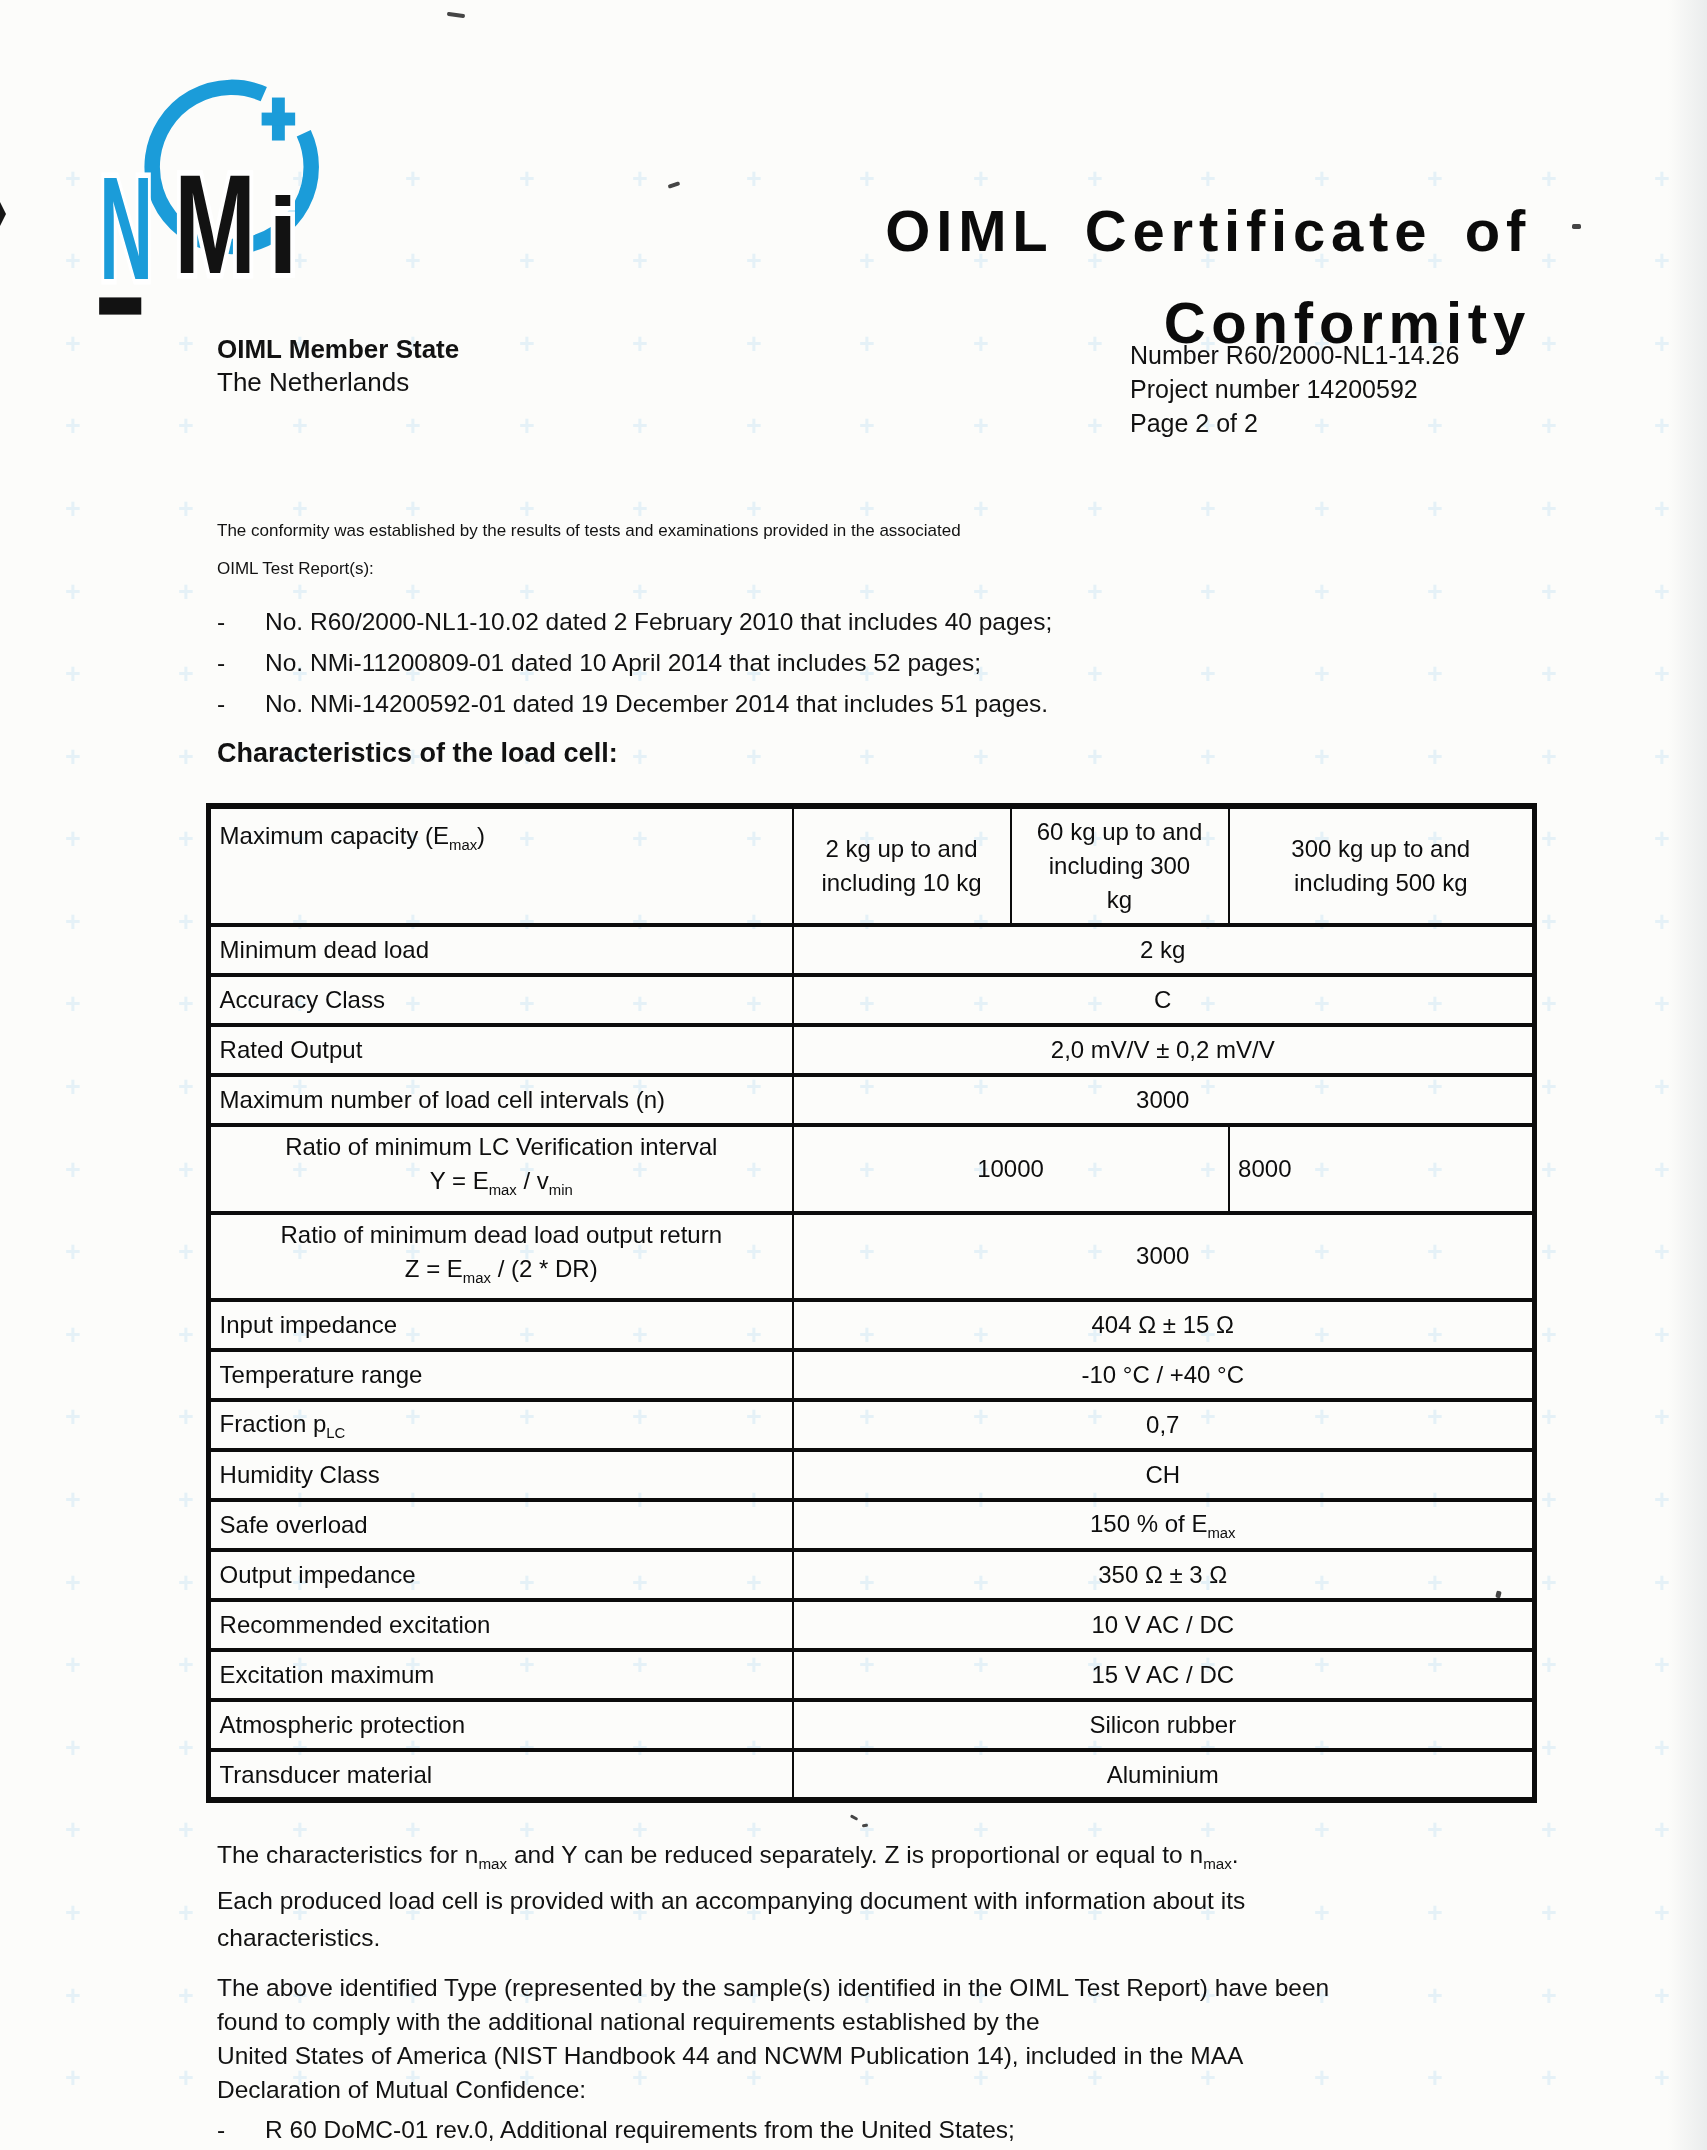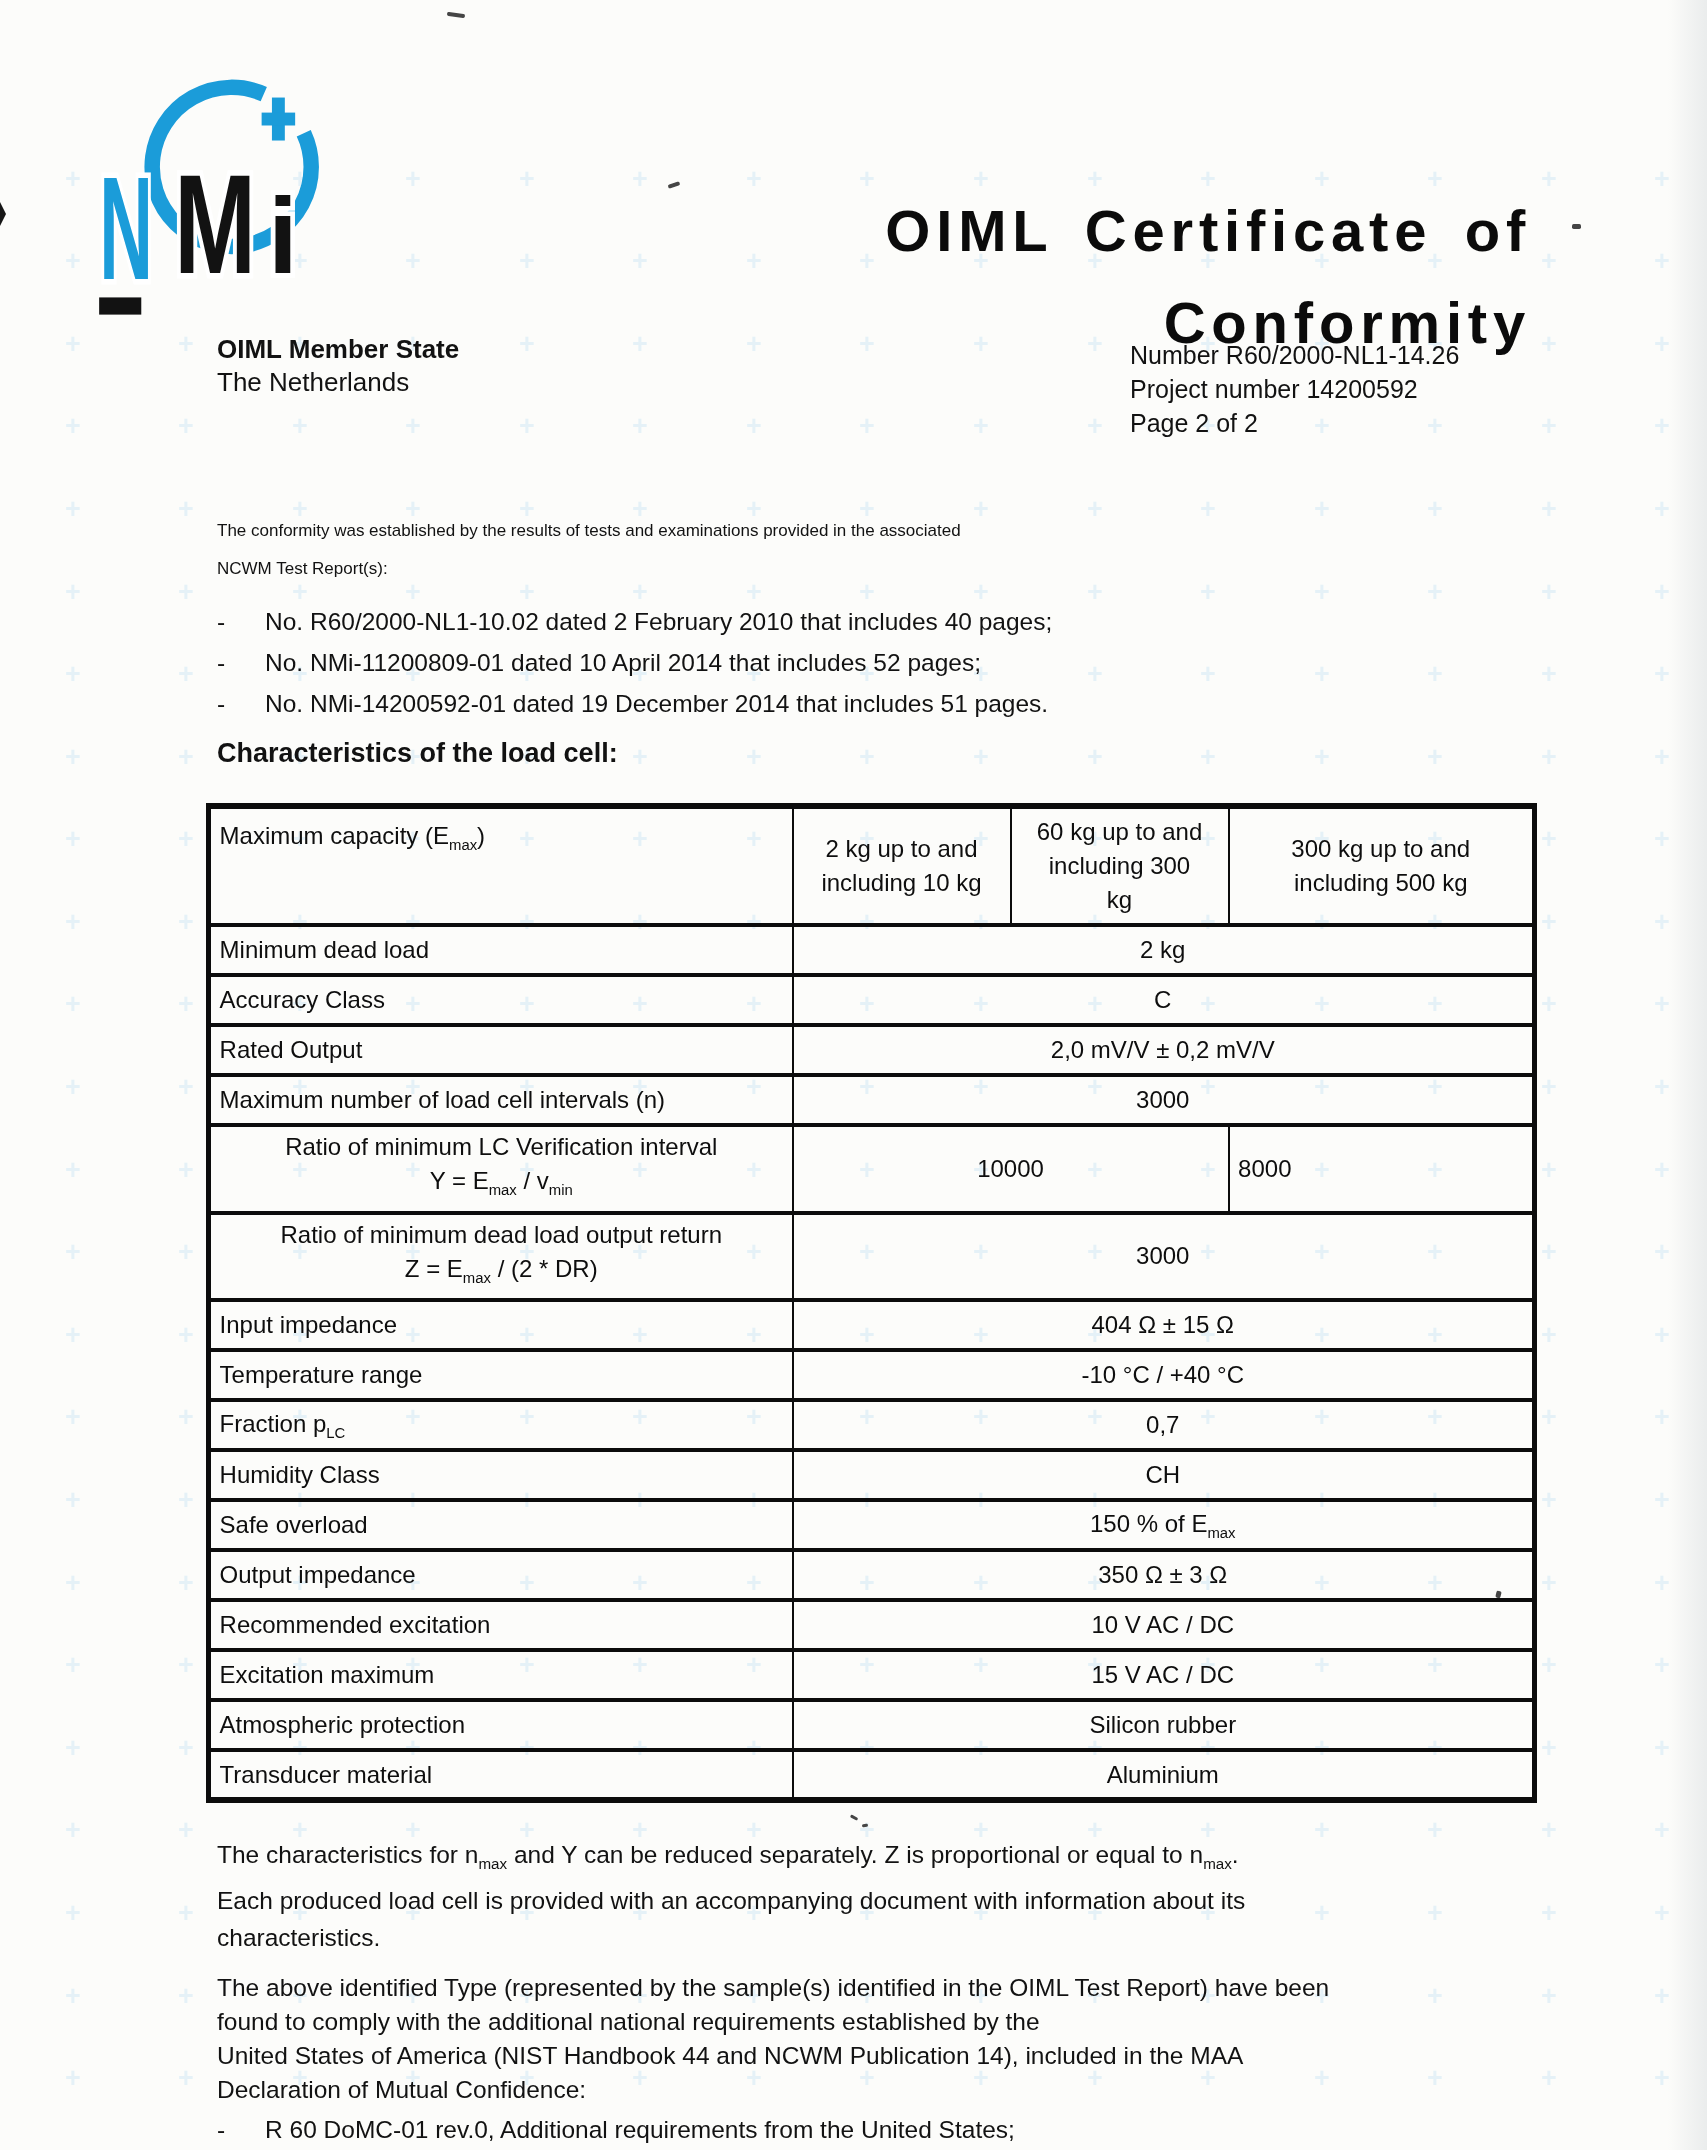--- a/index.html
+++ b/index.html
@@ -485,21 +485,21 @@
   </div>
 
   <div class="abs meta-block">
     <div>Number R60/2000-NL1-14.26</div>
     <div>Project number 14200592</div>
     <div>Page 2 of 2</div>
   </div>
 
   <div class="abs intro">
     <div>The conformity was established by the results of tests and examinations provided in the associated</div>
-    <div>NCWM Test Report(s):</div>
+    <div>OIML Test Report(s):</div>
   </div>
 
   <div class="abs report-list">
     <div class="report-item">
       <span class="dash">-</span>
       <span>No. R60/2000-NL1-10.02 dated 2 February 2010 that includes 40 pages;</span>
     </div>
     <div class="report-item">
       <span class="dash">-</span>
       <span>No. NMi-11200809-01 dated 10 April 2014 that includes 52 pages;</span>

